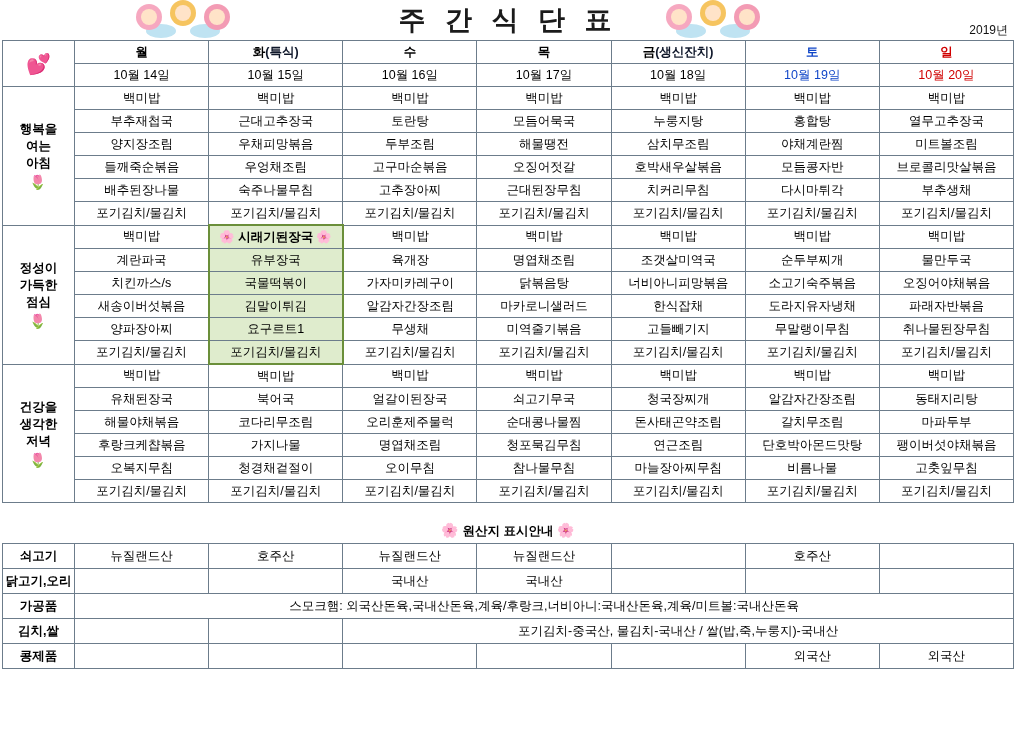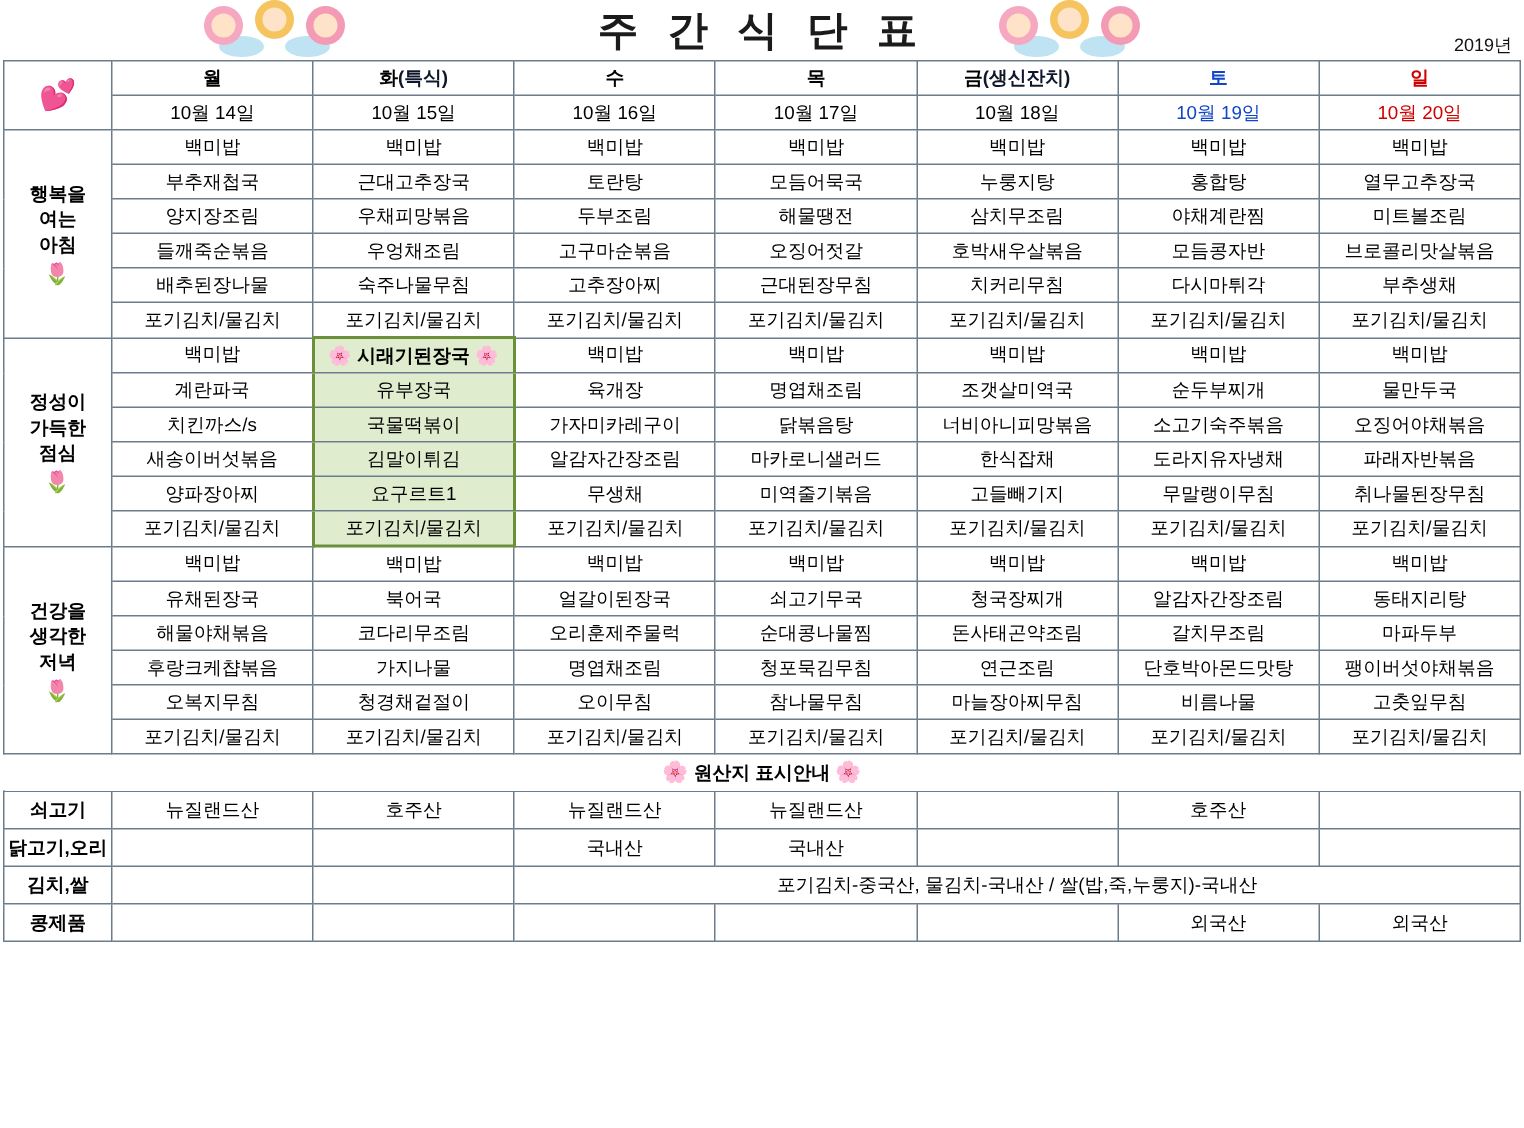--- a/index.html
+++ b/index.html
@@ -72,21 +72,21 @@
   .hl-bot{border-bottom:2px solid #6b8f3a !important;}
   .hl-l{border-left:2px solid #6b8f3a !important;}
   .hl-r{border-right:2px solid #6b8f3a !important;}
   .hl-title{font-weight:bold;}
 
   
   .origin-title-row td{
     background:#fff;height:22px;font-weight:bold;font-size:13px;
     position:relative;
   }
-  .origin-table{width:1012px;margin:0 2px;}
+  .origin-table{width:1012px;margin:16px 2px;}
   .origin-table td{
     border:1px solid #6c7c8b;
     text-align:center;vertical-align:middle;
     font-size:12.5px;height:22px;padding:1px 2px;
     background:#fff;
   }
   .origin-label{background:#bfe6f7;font-weight:bold;width:72px;}
   .flower-l,.flower-r{color:#f08aa8;font-size:14px;}
 </style>
 </head>
@@ -335,20 +335,24 @@
           <td class="origin-label">닭고기,오리</td>
           <td></td>
           <td></td>
           <td>국내산</td>
           <td>국내산</td>
           <td></td>
           <td></td>
           <td></td>
         </tr>
         <tr>
+          <td class="origin-label">가공품</td>
+          <td colspan="7">스모크햄: 외국산돈육,국내산돈육,계육/후랑크,너비아니:국내산돈육,계육/미트볼:국내산돈육</td>
+        </tr>
+        <tr>
           <td class="origin-label">김치,쌀</td>
           <td></td>
           <td></td>
           <td colspan="5">포기김치-중국산, 물김치-국내산 / 쌀(밥,죽,누룽지)-국내산</td>
         </tr>
         <tr>
           <td class="origin-label">콩제품</td>
           <td></td>
           <td></td>
           <td></td>

